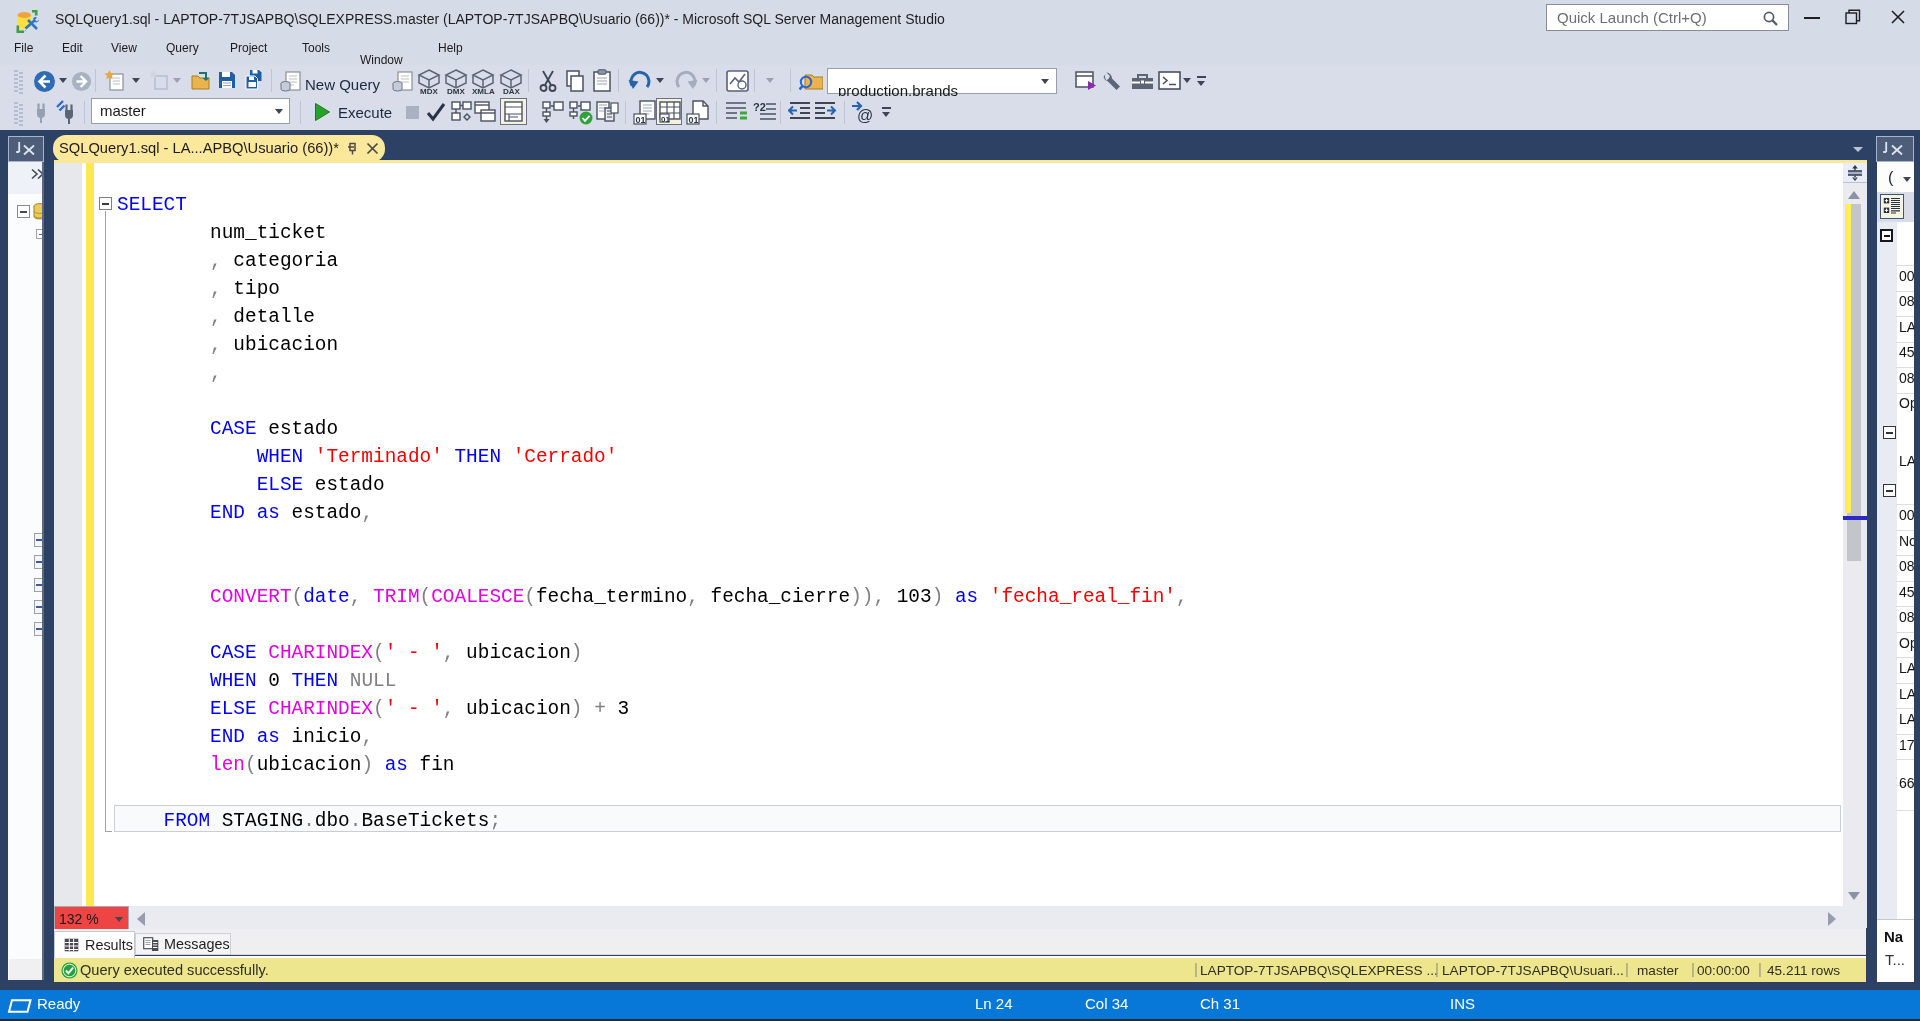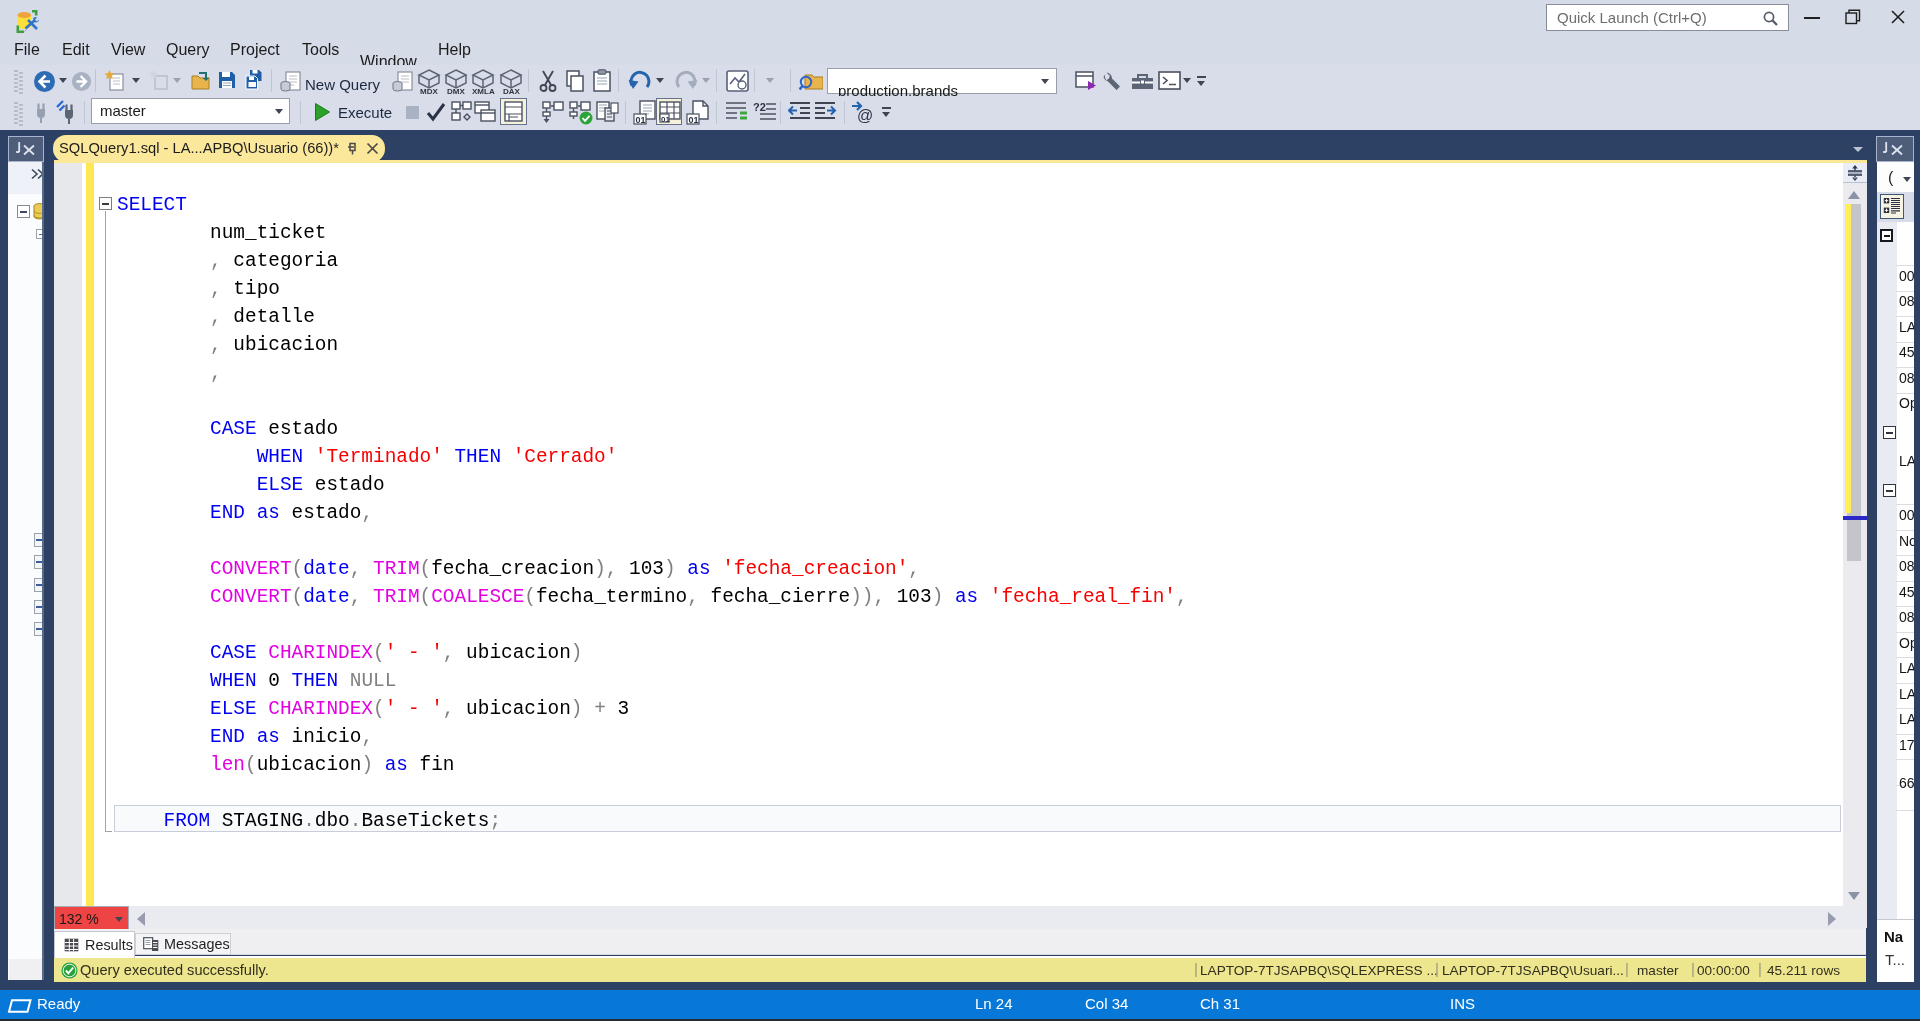--- a/index.html
+++ b/index.html
@@ -1,21 +1,21 @@
 <!DOCTYPE html>
 <html><head>
 <meta charset="utf-8">
 <style>
   * { margin:0; padding:0; box-sizing:border-box; }
   html,body { width:1920px; height:1021px; overflow:hidden; }
   body { font-family:"Liberation Sans", sans-serif; position:relative; background:#d6dbe8; }
   .abs { position:absolute; }
   
   #titlebar { left:0; top:0; width:1920px; height:36px; background:#d6dbe8; }
-  #menubar { left:0; top:36px; width:1920px; height:29px; background:#d6dbe8; font-size:16px; color:#1b1b1b; }
+  #menubar { left:0; top:36px; width:1920px; height:29px; background:#d6dbe8; font-size:12px; color:#1b1b1b; }
   #tb1 { left:0; top:65px; width:1920px; height:31px; background:#d8dde9; }
   #tb2 { left:0; top:96px; width:1920px; height:34px; background:#d8dde9; }
   #navy { left:0; top:130px; width:1920px; height:860px; background:#2d4164; }
   #statusbar { left:0; top:990px; width:1920px; height:29px; background:#0878d8; color:#fff; font-size:15px; }
   #statusbot { left:0; top:1019px; width:1920px; height:2px; background:#252a33; }
   .menuitem { position:absolute; top:5px; }
   .sep1 { position:absolute; top:4px; width:1px; height:23px; background:#bfc5d2; }
   .sep2 { position:absolute; top:5px; width:1px; height:23px; background:#bfc5d2; }
   .grip { position:absolute; width:4px; background:
       repeating-linear-gradient(to bottom,#b6bdca 0 2px, transparent 2px 4px); }
@@ -38,20 +38,21 @@
 <div class="abs" id="titlebar">
   <svg class="abs" style="left:16px;top:8px;" width="23" height="25" viewBox="0 0 23 25">
     <path d="M1.5 7 v11 a6.8 3 0 0 0 13.6 0 V7z" fill="#fbdf3c"></path>
     <ellipse cx="8.3" cy="7" rx="6.8" ry="3" fill="#f0a33c"></ellipse>
     <path d="M16 2 h5.5 v5.5 h-2.6 V4.6 H16z" fill="#3f9e3f"></path>
     <path d="M0.5 17.5 h2.6 v4.9 H8 V25 H0.5z" fill="#3f9e3f"></path>
     <path d="M9.5 20.5 L18.5 12.5 M12 12 L21 21" stroke="#2e75c8" stroke-width="2.6"></path>
     <path d="M17 10.5 a3 3 0 0 1 4 -1 l-2 2.2 2 1.8 2 -2 a3 3 0 0 1 -4.5 2.6z" fill="#2e75c8"></path>
     <path d="M10 22.5 l-2 1.5 1.8 -2.2z" fill="#2e75c8"></path>
   </svg>
+  <span class="abs" style="left:55px;top:11px;font-size:14px;color:#1f1f1f;">SQLQuery1.sql - LAPTOP-7TJSAPBQ\SQLEXPRESS.master (LAPTOP-7TJSAPBQ\Usuario (66))* - Microsoft SQL Server Management Studio</span>
   <div class="abs" style="left:1546px;top:4px;width:243px;height:27px;background:#fff;border:1px solid #888d99;">
     <span class="abs" style="left:10px;top:4px;font-size:15px;color:#6e6e6e;">Quick Launch (Ctrl+Q)</span>
     <svg class="abs" style="left:215px;top:5px;" width="17" height="17" viewBox="0 0 17 17">
       <circle cx="7" cy="7" r="4.6" fill="none" stroke="#555b66" stroke-width="1.7"></circle>
       <line x1="10.4" y1="10.4" x2="15" y2="15" stroke="#555b66" stroke-width="2.2"></line>
     </svg>
   </div>
   <div class="abs" style="left:1804px;top:17px;width:16px;height:2px;background:#1f1f1f;"></div>
   <svg class="abs" style="left:1845px;top:9px;" width="16" height="16" viewBox="0 0 16 16">
     <rect x="1" y="4" width="10.5" height="10.5" fill="none" stroke="#1f1f1f" stroke-width="1.4"></rect>
@@ -477,21 +478,20 @@
   <div class="codeline" style="top:57px;">        num_ticket</div>
   <div class="codeline" style="top:85px;">        <span class="o">,</span> categoria</div>
   <div class="codeline" style="top:113px;">        <span class="o">,</span> tipo</div>
   <div class="codeline" style="top:141px;">        <span class="o">,</span> detalle</div>
   <div class="codeline" style="top:169px;text-align:center;">        <span class="o">,</span> ubicacion</div>
   <div class="codeline" style="top:197px;">        <span class="o">,</span></div>
   <div class="codeline" style="top:253px;">        <span class="k">CASE</span> estado</div>
   <div class="codeline" style="top:281px;">            <span class="k">WHEN</span> <span class="s">'Terminado'</span> <span class="k">THEN</span> <span class="s">'Cerrado'</span></div>
   <div class="codeline" style="top:309px;">            <span class="k">ELSE</span> estado</div>
   <div class="codeline" style="top:337px;">        <span class="k">END</span> <span class="k">as</span> estado<span class="o">,</span></div>
-  <div class="codeline" style="top:393px;">        <span class="f">CONVERT</span><span class="o">(</span><span class="k">date</span><span class="o">,</span> <span class="f">TRIM</span><span class="o">(</span>fecha_creacion<span class="o">),</span> 103<span class="o">)</span> <span class="k">as</span> <span class="s">'fecha_creacion'</span><span class="o">,</span></div>
   <div class="codeline" style="top:421px;">        <span class="f">CONVERT</span><span class="o">(</span><span class="k">date</span><span class="o">,</span> <span class="f">TRIM</span><span class="o">(</span><span class="f">COALESCE</span><span class="o">(</span>fecha_termino<span class="o">,</span> fecha_cierre<span class="o">)),</span> 103<span class="o">)</span> <span class="k">as</span> <span class="s">'fecha_real_fin'</span><span class="o">,</span></div>
   <div class="codeline" style="top:477px;">        <span class="k">CASE</span> <span class="f">CHARINDEX</span><span class="o">(</span><span class="s">' - '</span><span class="o">,</span> ubicacion<span class="o">)</span></div>
   <div class="codeline" style="top:505px;">        <span class="k">WHEN</span> 0 <span class="k">THEN</span> <span class="g">NULL</span></div>
   <div class="codeline" style="top:533px;">        <span class="k">ELSE</span> <span class="f">CHARINDEX</span><span class="o">(</span><span class="s">' - '</span><span class="o">,</span> ubicacion<span class="o">)</span> <span class="o">+</span> 3</div>
   <div class="codeline" style="top:561px;">        <span class="k">END</span> <span class="k">as</span> inicio<span class="o">,</span></div>
   <div class="codeline" style="top:589px;">        <span class="f">len</span><span class="o">(</span>ubicacion<span class="o">)</span> <span class="k">as</span> fin</div>
   <div class="codeline" style="top:645px;">    <span class="k">FROM</span> STAGING<span class="o">.</span>dbo<span class="o">.</span>BaseTickets<span class="o">;</span></div>
 </div>
 
 <div class="abs" style="left:54px;top:160px;width:1813px;height:3px;background:#fae896;"></div>

